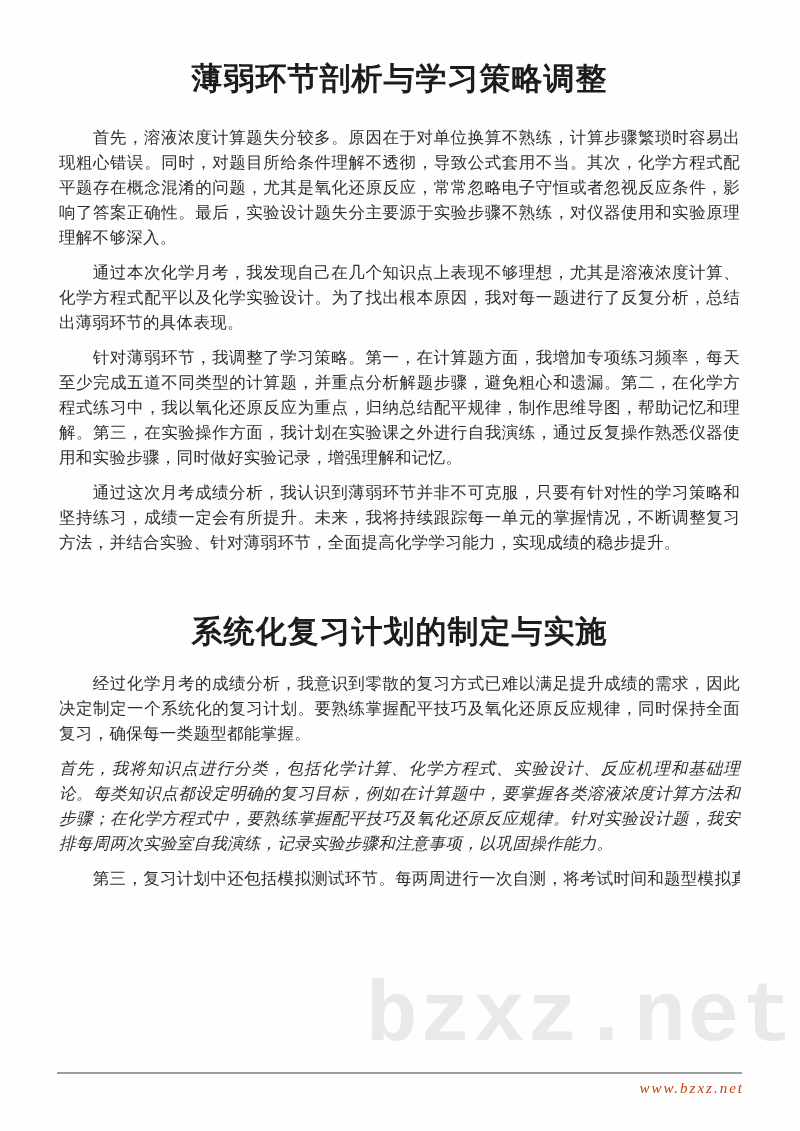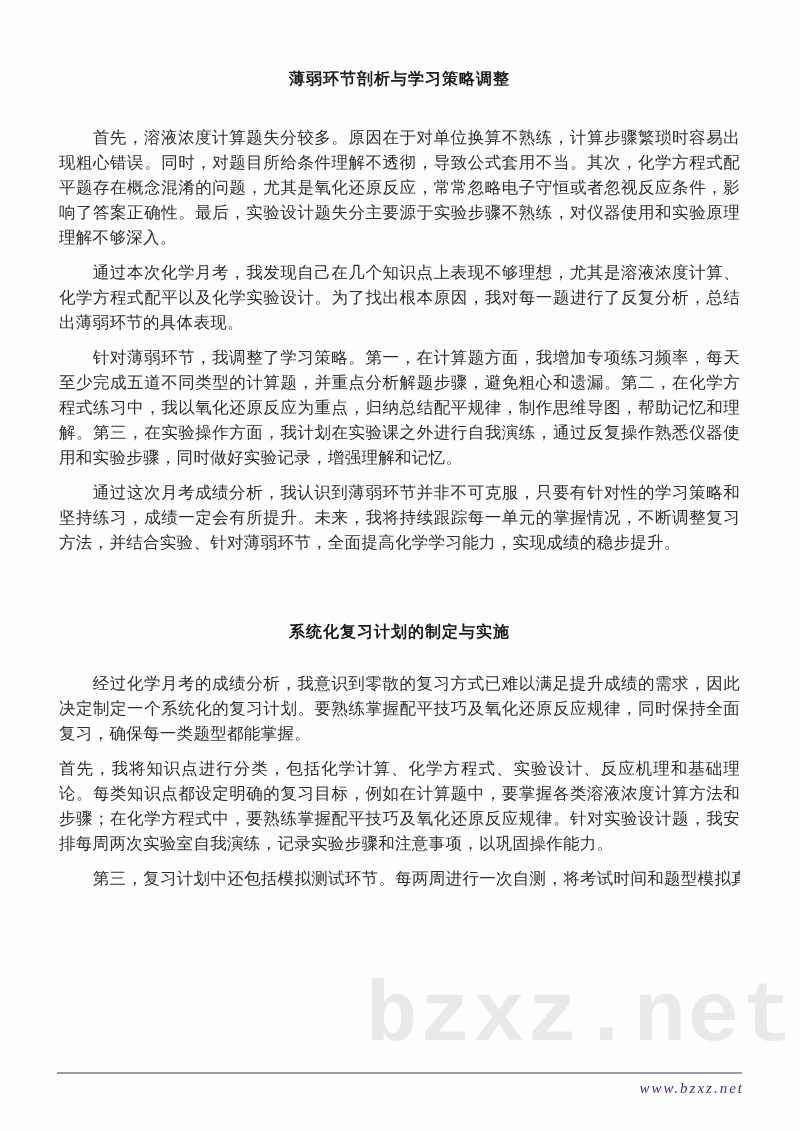--- a/index.html
+++ b/index.html
@@ -27,40 +27,40 @@
   }
   .content {
     position: absolute;
     left: 59px;
     top: 64px;
     width: 681px;
     z-index: 1;
   }
   .section-title {
     margin: 0 0 31px 0;
-    font-size: 16px;
+    font-size: 31px;
     line-height: 30px;
     font-weight: bold;
     text-align: center;
     color: #1c1c1c;
     letter-spacing: 1px;
   }
   .section-title.second {
     margin-top: 62px;
     margin-bottom: 24px;
   }
   .para {
     margin: 0 0 10px 0;
     font-size: 16.5px;
     line-height: 25px;
     text-align: justify;
     text-indent: 2.05em;
     letter-spacing: 0.3px;
   }
-  .para.no-indent { text-indent: 0; }
+  .para.no-indent { text-indent: 0; font-style: italic; }
   .para.cutoff {
     white-space: nowrap;
     overflow: hidden;
     margin-bottom: 0;
   }
   .footer-rule {
     position: absolute;
     left: 57px;
     top: 1072px;
     width: 685px;
@@ -70,21 +70,21 @@
   }
   .footer-url {
     position: absolute;
     right: 56px;
     top: 1080px;
     z-index: 1;
     font-family: "Liberation Serif", serif;
     font-style: italic;
     font-size: 15px;
     letter-spacing: 2px;
-    color: #4c1d95;
+    color: #c2410c;
   }
 </style>
 </head>
 <body>
 
 <div class="page">
 
   <div class="watermark">bzxz.net</div>
 
   <div class="content">

